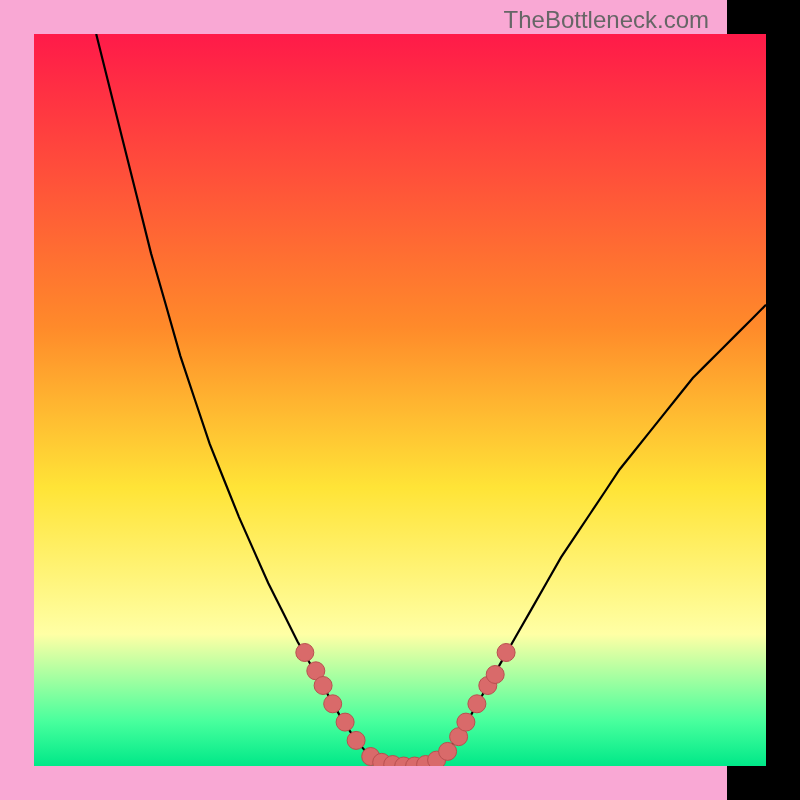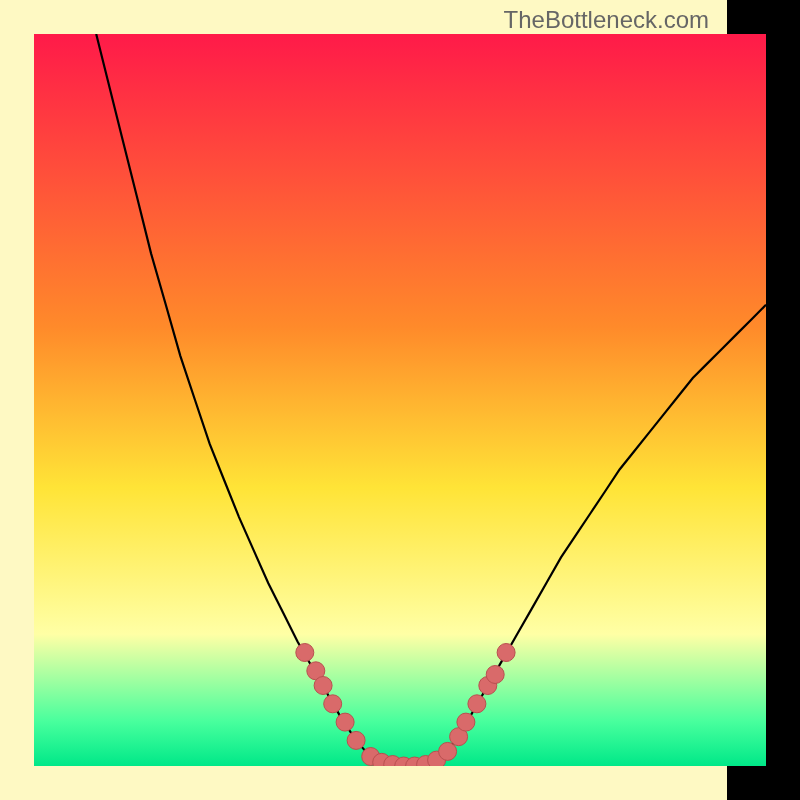--- a/index.html
+++ b/index.html
@@ -1,20 +1,20 @@
 <!DOCTYPE html>
 <html><head>
 <meta charset="utf-8">
 <style>
   * { margin: 0; padding: 0; box-sizing: border-box; }
   html, body { width: 800px; height: 800px; overflow: hidden; background: #000; }
   .frame {
     width: 727px;
     height: 800px;
-    background: #fef9c3;
+    background: #f9a8d4;
     position: relative;
   }
   .watermark {
     position: absolute;
     top: 6px;
     right: 18px;
     font-family: Arial, Helvetica, sans-serif;
     font-size: 24px;
     font-weight: 500;
     color: #666;

